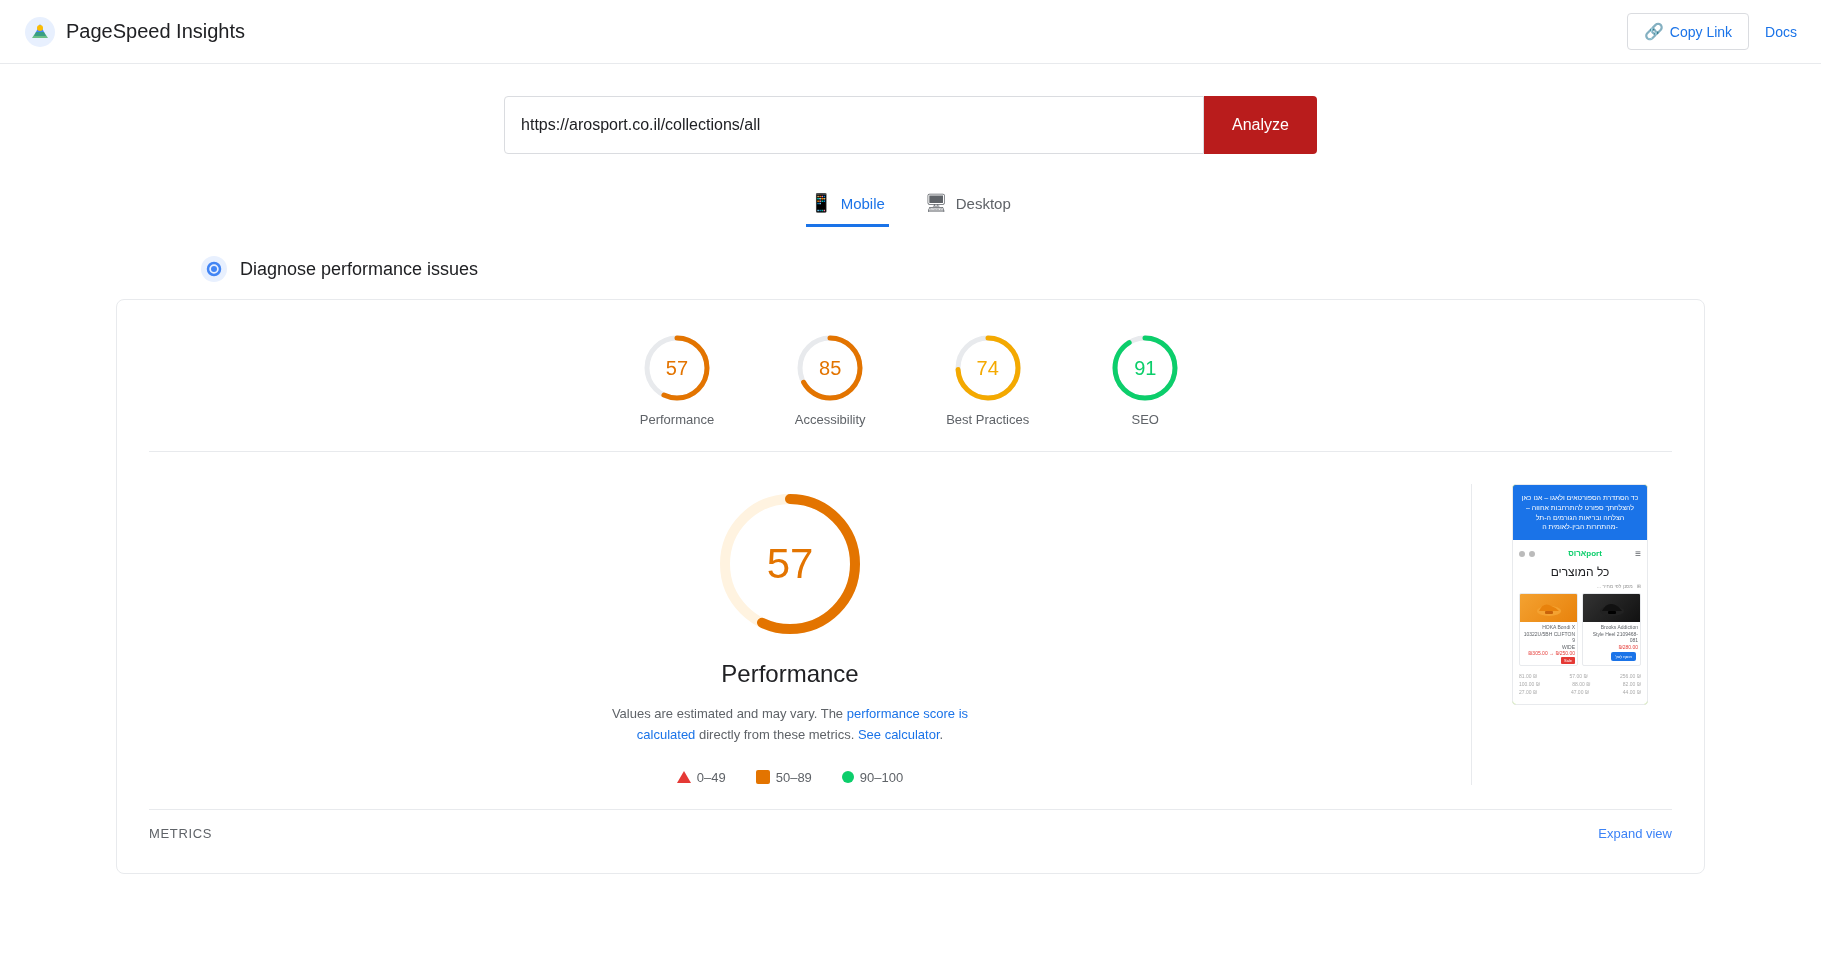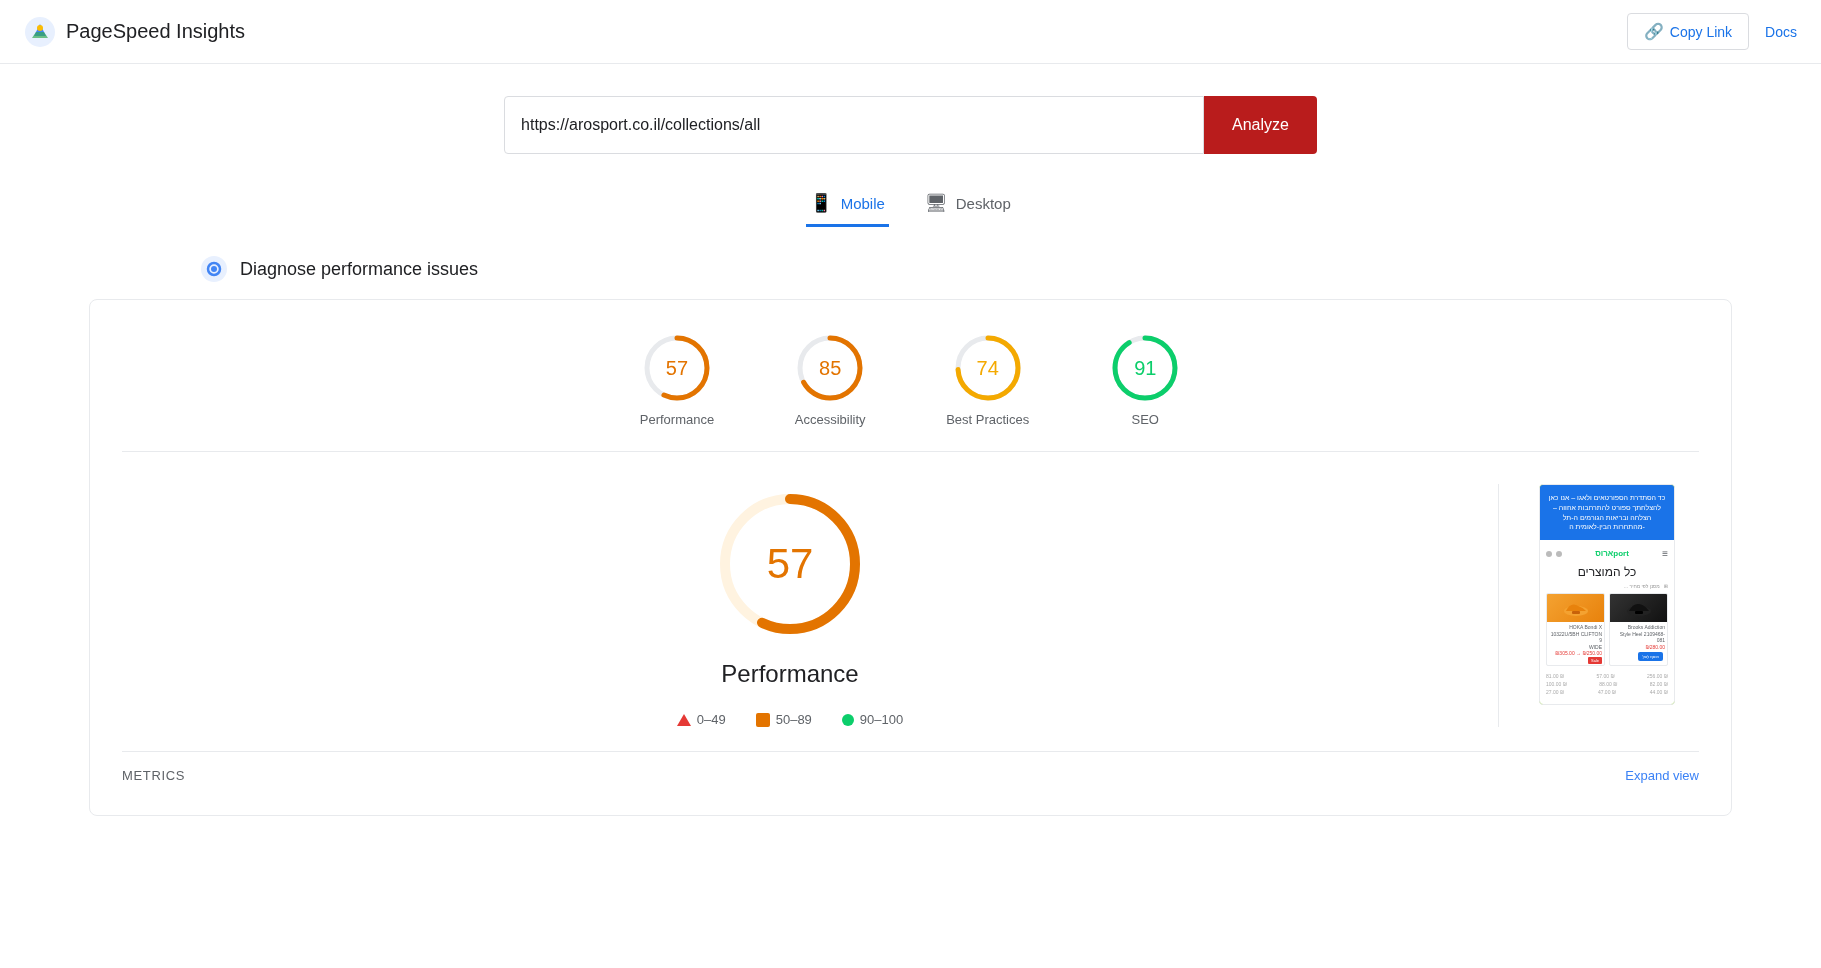--- a/index.html
+++ b/index.html
@@ -113,21 +113,21 @@
       font-size: 18px;
       font-weight: 500;
     }
     .heading-icon {
       width: 28px;
       height: 28px;
     }
 
     
     .main-card {
-      margin: 0 89px;
+      margin: 0 116px;
       border: 1px solid #e8eaed;
       border-radius: 8px;
       padding: 32px;
       background: #fff;
     }
 
     
     .scores-row {
       display: flex;
       justify-content: center;
@@ -468,20 +468,23 @@
 
     <div class="detail-left">
       <div class="big-score-circle">
         <svg viewBox="0 0 160 160">
           <circle fill="none" stroke="#fff3e0" stroke-width="10" cx="80" cy="80" r="65"></circle>
           <circle fill="none" stroke="#e37400" stroke-width="10" stroke-linecap="round" cx="80" cy="80" r="65" stroke-dasharray="408.4" stroke-dashoffset="175.6"></circle>
         </svg>
         <span class="big-score-number">57</span>
       </div>
       <span class="detail-title">Performance</span>
+      <p class="detail-desc">
+        <span>Values are estimated and may vary. The </span><a href="#">performance score is calculated</a><span> directly from these metrics. </span><a href="#">See calculator</a><span>.</span>
+      </p>
       <div class="legend-row">
         <div class="legend-item">
           <div class="legend-red"></div>
           <span>0–49</span>
         </div>
         <div class="legend-item">
           <div class="legend-orange"></div>
           <span>50–89</span>
         </div>
         <div class="legend-item">

